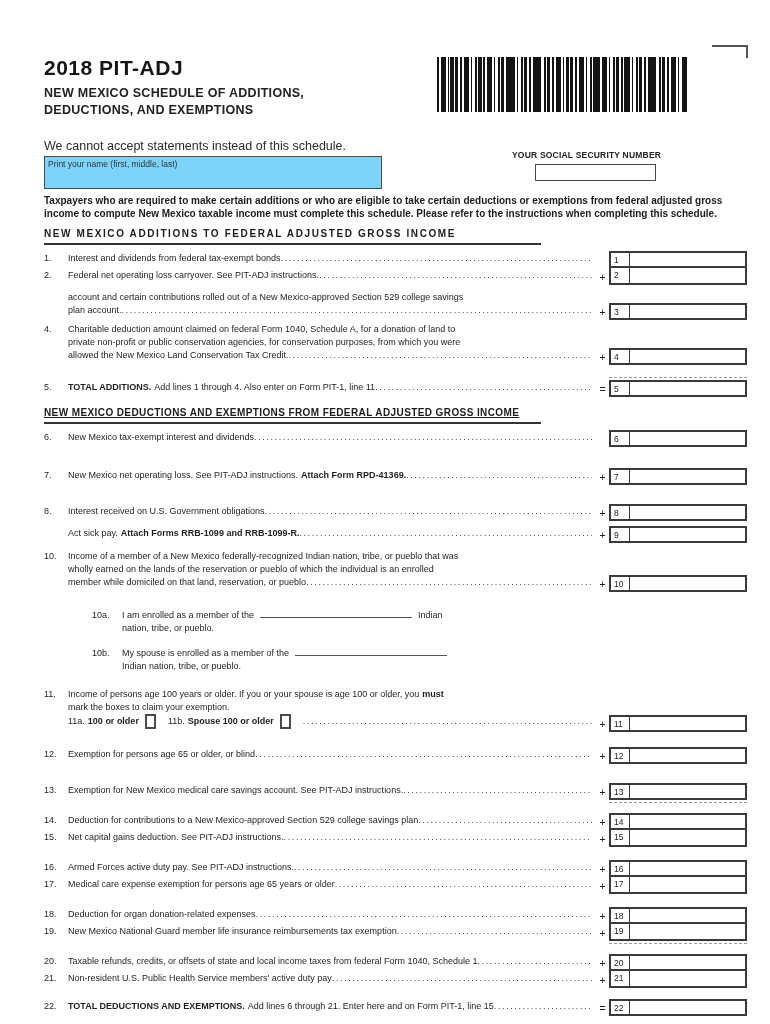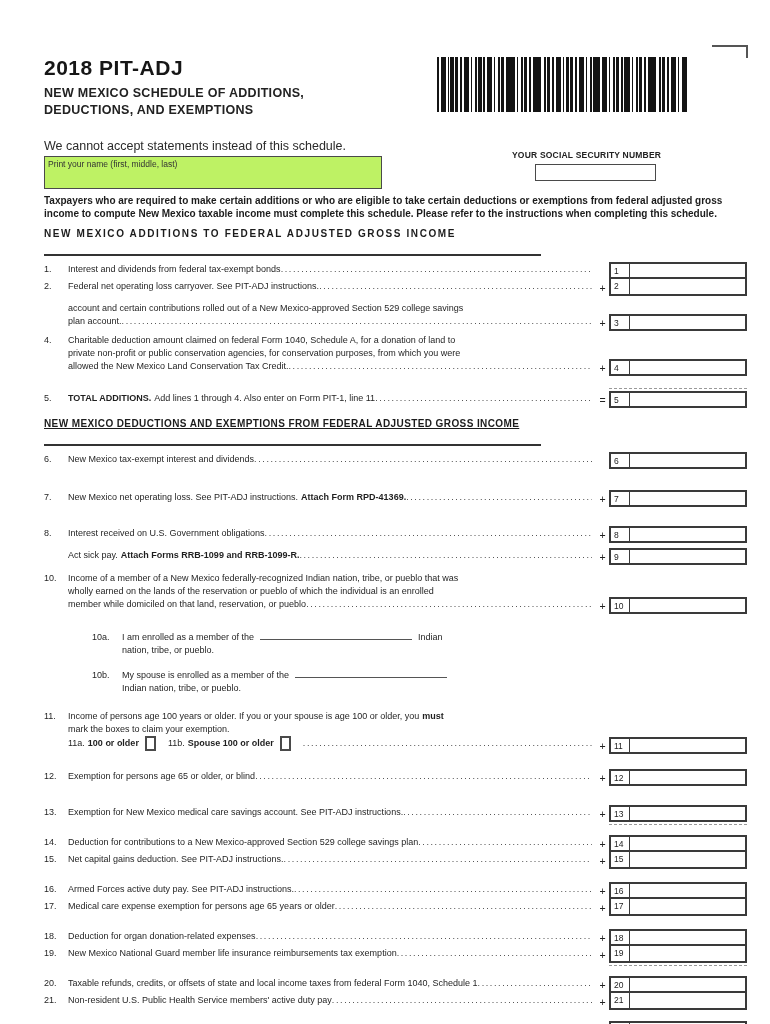--- a/index.html
+++ b/index.html
@@ -21,32 +21,32 @@
         #141414 0 2px, #fff 2px 4px,
         #141414 4px 9px, #fff 9px 11px,
         #141414 11px 12px, #fff 12px 15px,
         #141414 15px 17px, #fff 17px 18px,
         #141414 18px 21px, #fff 21px 23px);
   }
   .corner-mark { position:absolute; left:712px; top:45px; width:36px; height:13px;
     border-top:2.5px solid #555; border-right:2.5px solid #555; }
   .note { position:absolute; left:44px; top:139px; font-size:12.5px; color:#2a2a2a; }
   .name-box { position:absolute; left:44px; top:156px; width:338px; height:33px;
-    border:1.5px solid #4a4a4a; background:#bef264; }
+    border:1.5px solid #4a4a4a; background:#7dd3fc; }
   .name-box .lbl { display:block; font-size:8.5px; color:#333; padding:2px 0 0 3px; }
   .ssn-label { position:absolute; left:512px; top:150px; font-size:8.5px; font-weight:bold;
     letter-spacing:.2px; color:#222; }
   .ssn-box { position:absolute; left:535px; top:164px; width:121px; height:17px;
     border:1.5px solid #4a4a4a; background:#fff; }
   .intro { position:absolute; left:44px; top:195px; width:703px; font-size:10px;
     font-weight:bold; line-height:12.5px; color:#1c1c1c; }
   
   .main { position:absolute; left:44px; top:228px; width:703px; }
   .section-header { font-size:10px; font-weight:bold; color:#1c1c1c;
-    border-bottom:2px solid #333; width:497px; padding-bottom:15px; }
+    border-bottom:2px solid #333; width:497px; padding-bottom:4px; }
   .sh1 { letter-spacing:1.6px; margin-bottom:5px; }
   .sh2 { letter-spacing:.4px; margin-top:10px; margin-bottom:5px;text-decoration:underline; }
   .row { display:flex; align-items:flex-end; }
   .body { flex:1; min-width:0; }
   .fline, .cline { font-size:9px; line-height:13px; }
   .fline .num { display:inline-block; width:24px; }
   .cline { padding-left:24px; }
   .lline { display:flex; align-items:baseline; font-size:9px; line-height:13px; padding-bottom:3px; }
   .lline.ind { padding-left:24px; }
   .lline .num { flex:none; width:24px; }

